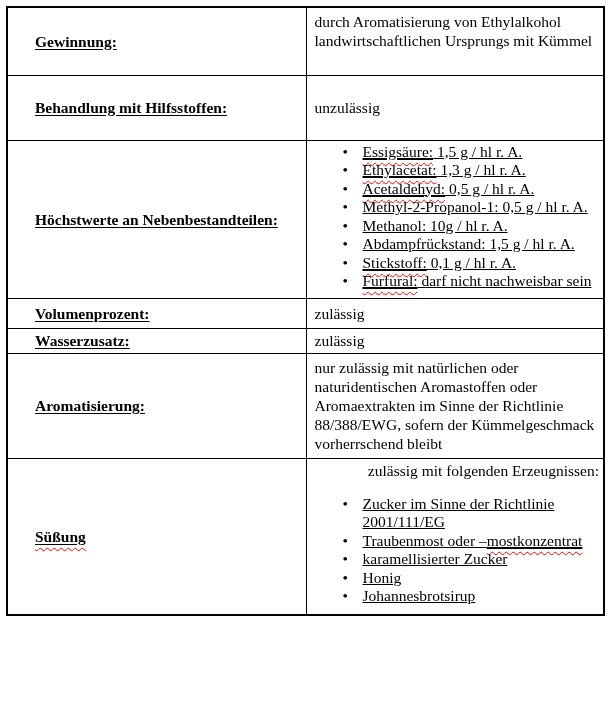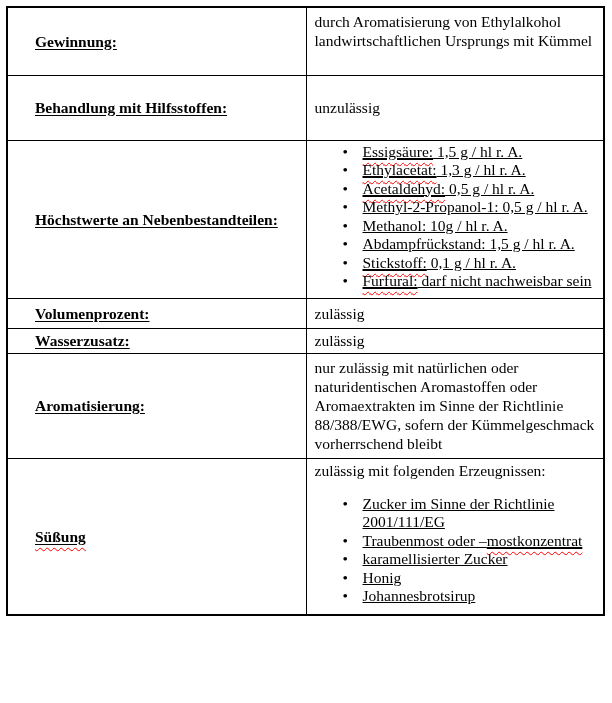--- a/index.html
+++ b/index.html
@@ -55,21 +55,21 @@
     position: relative;
     padding-left: 24px;
     line-height: 18.5px;
     text-decoration: underline;
   }
   ul.bullets li::before {
     content: "\2022";
     position: absolute;
     left: 4px;
   }
-  .intro { margin: 0 0 15px 0; }
+  .intro { margin: 0 0 15px 0; text-align: right; }
   td.list-cell { padding-top: 2px; }
 </style>
 </head>
 <body>
 
 <div class="page">
   <table class="doc-table">
     <colgroup>
       <col style="width:299px">
       <col style="width:298px">

